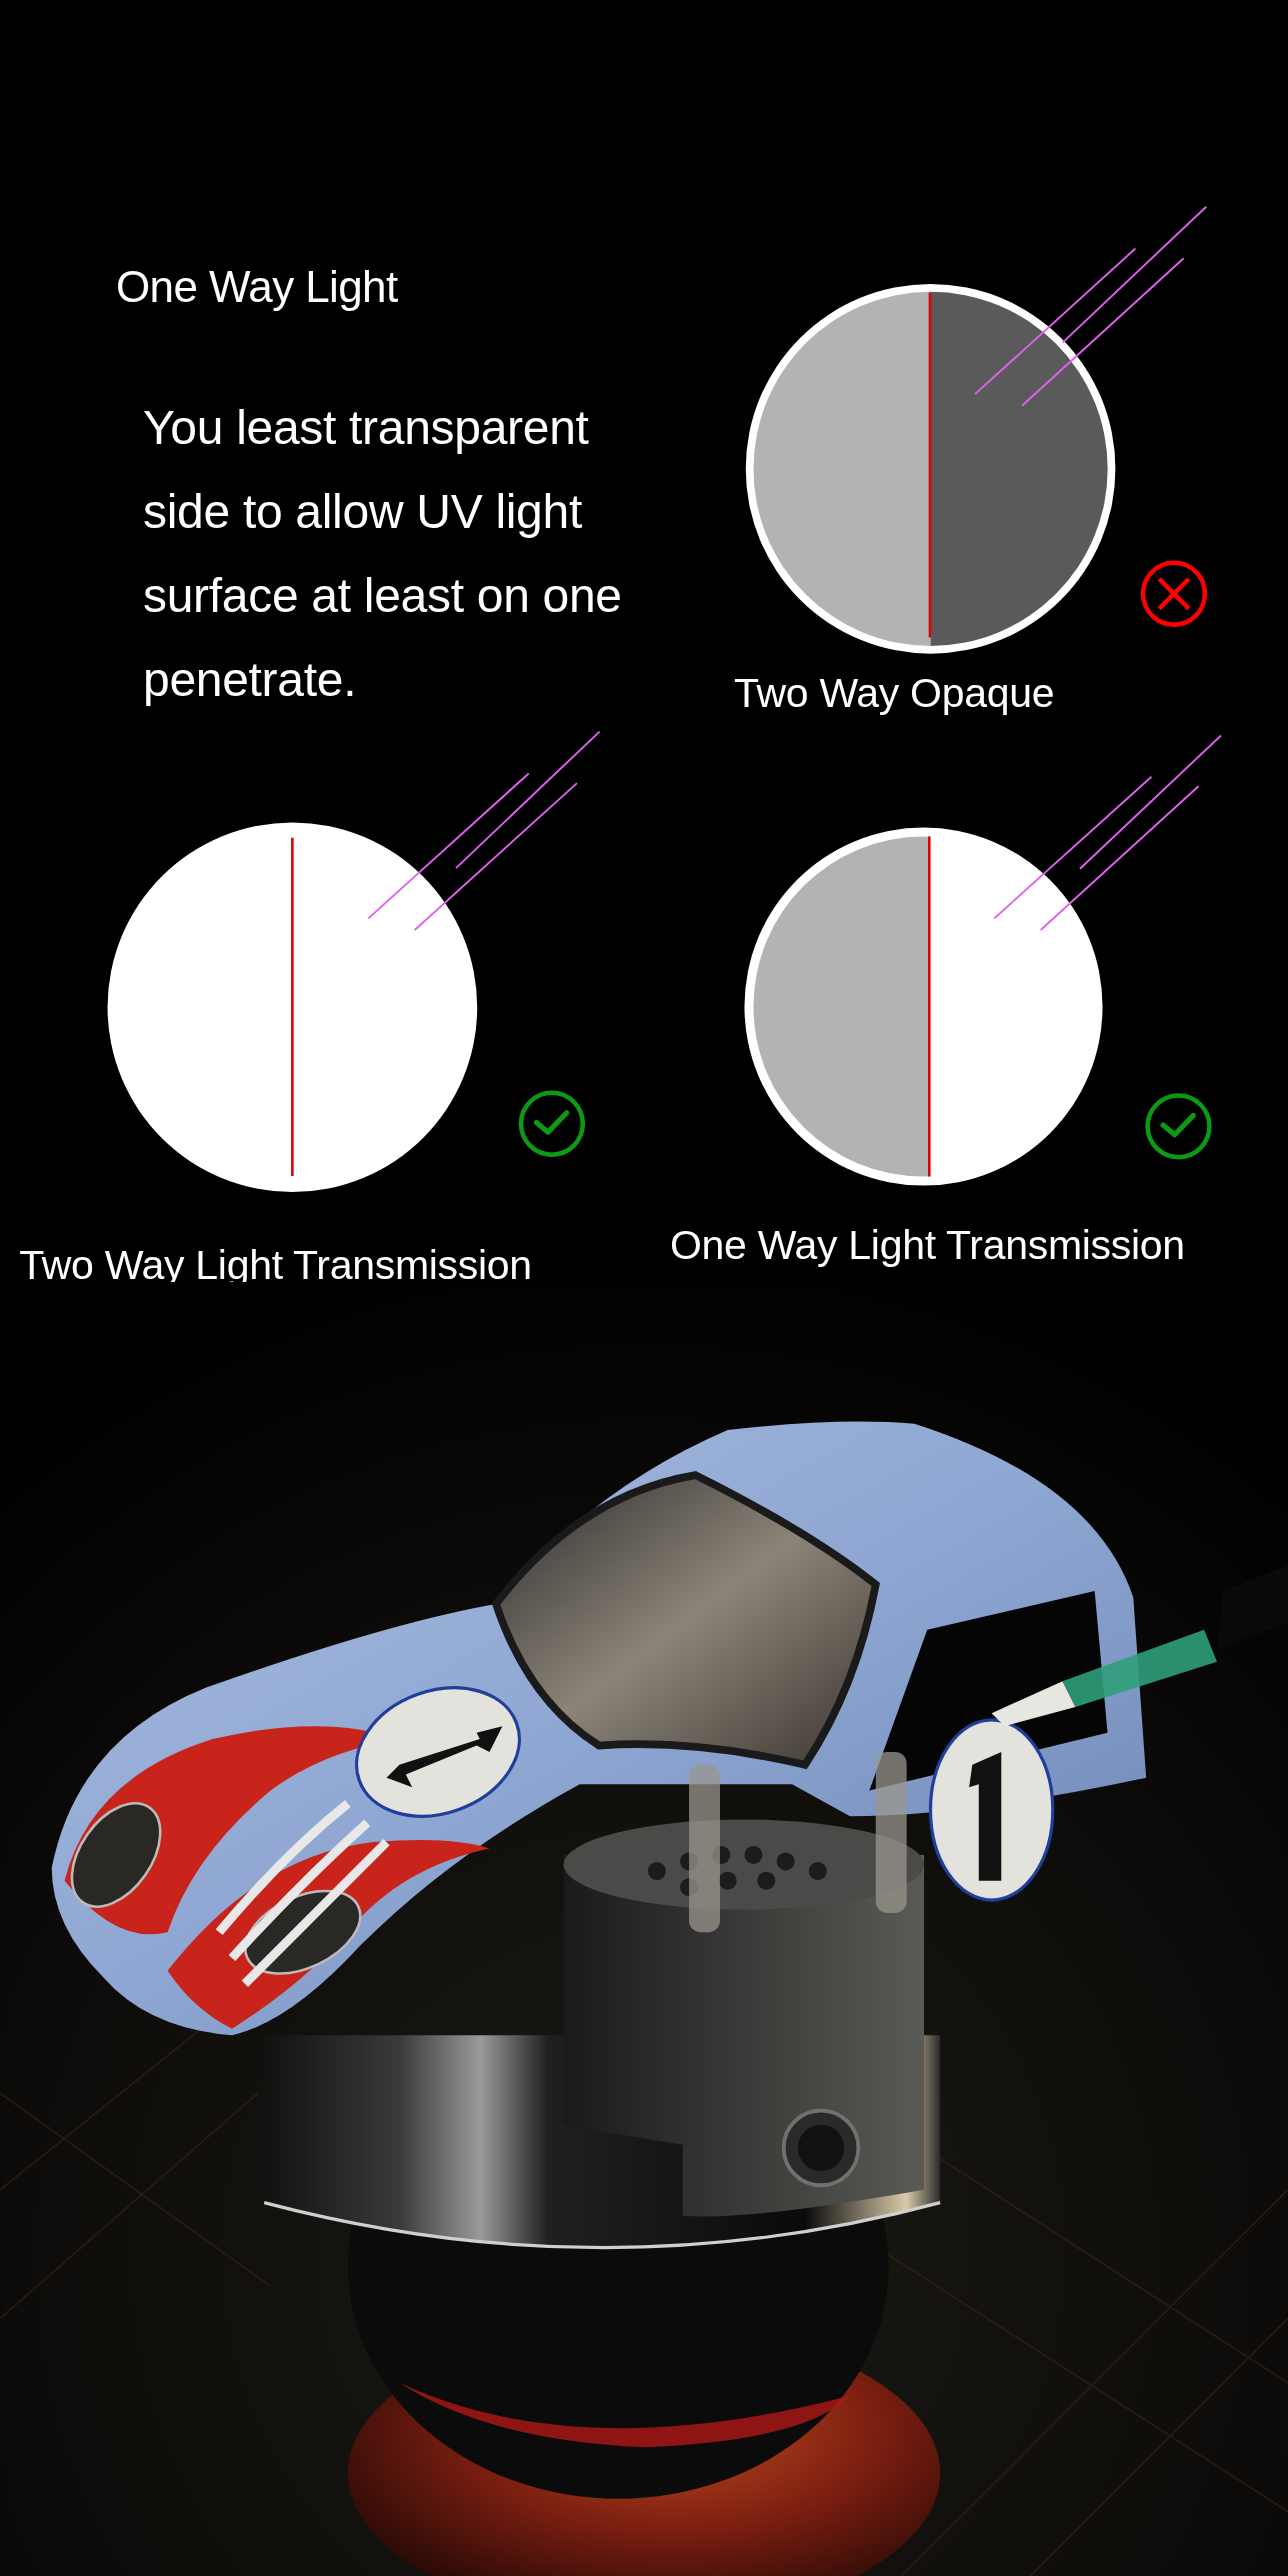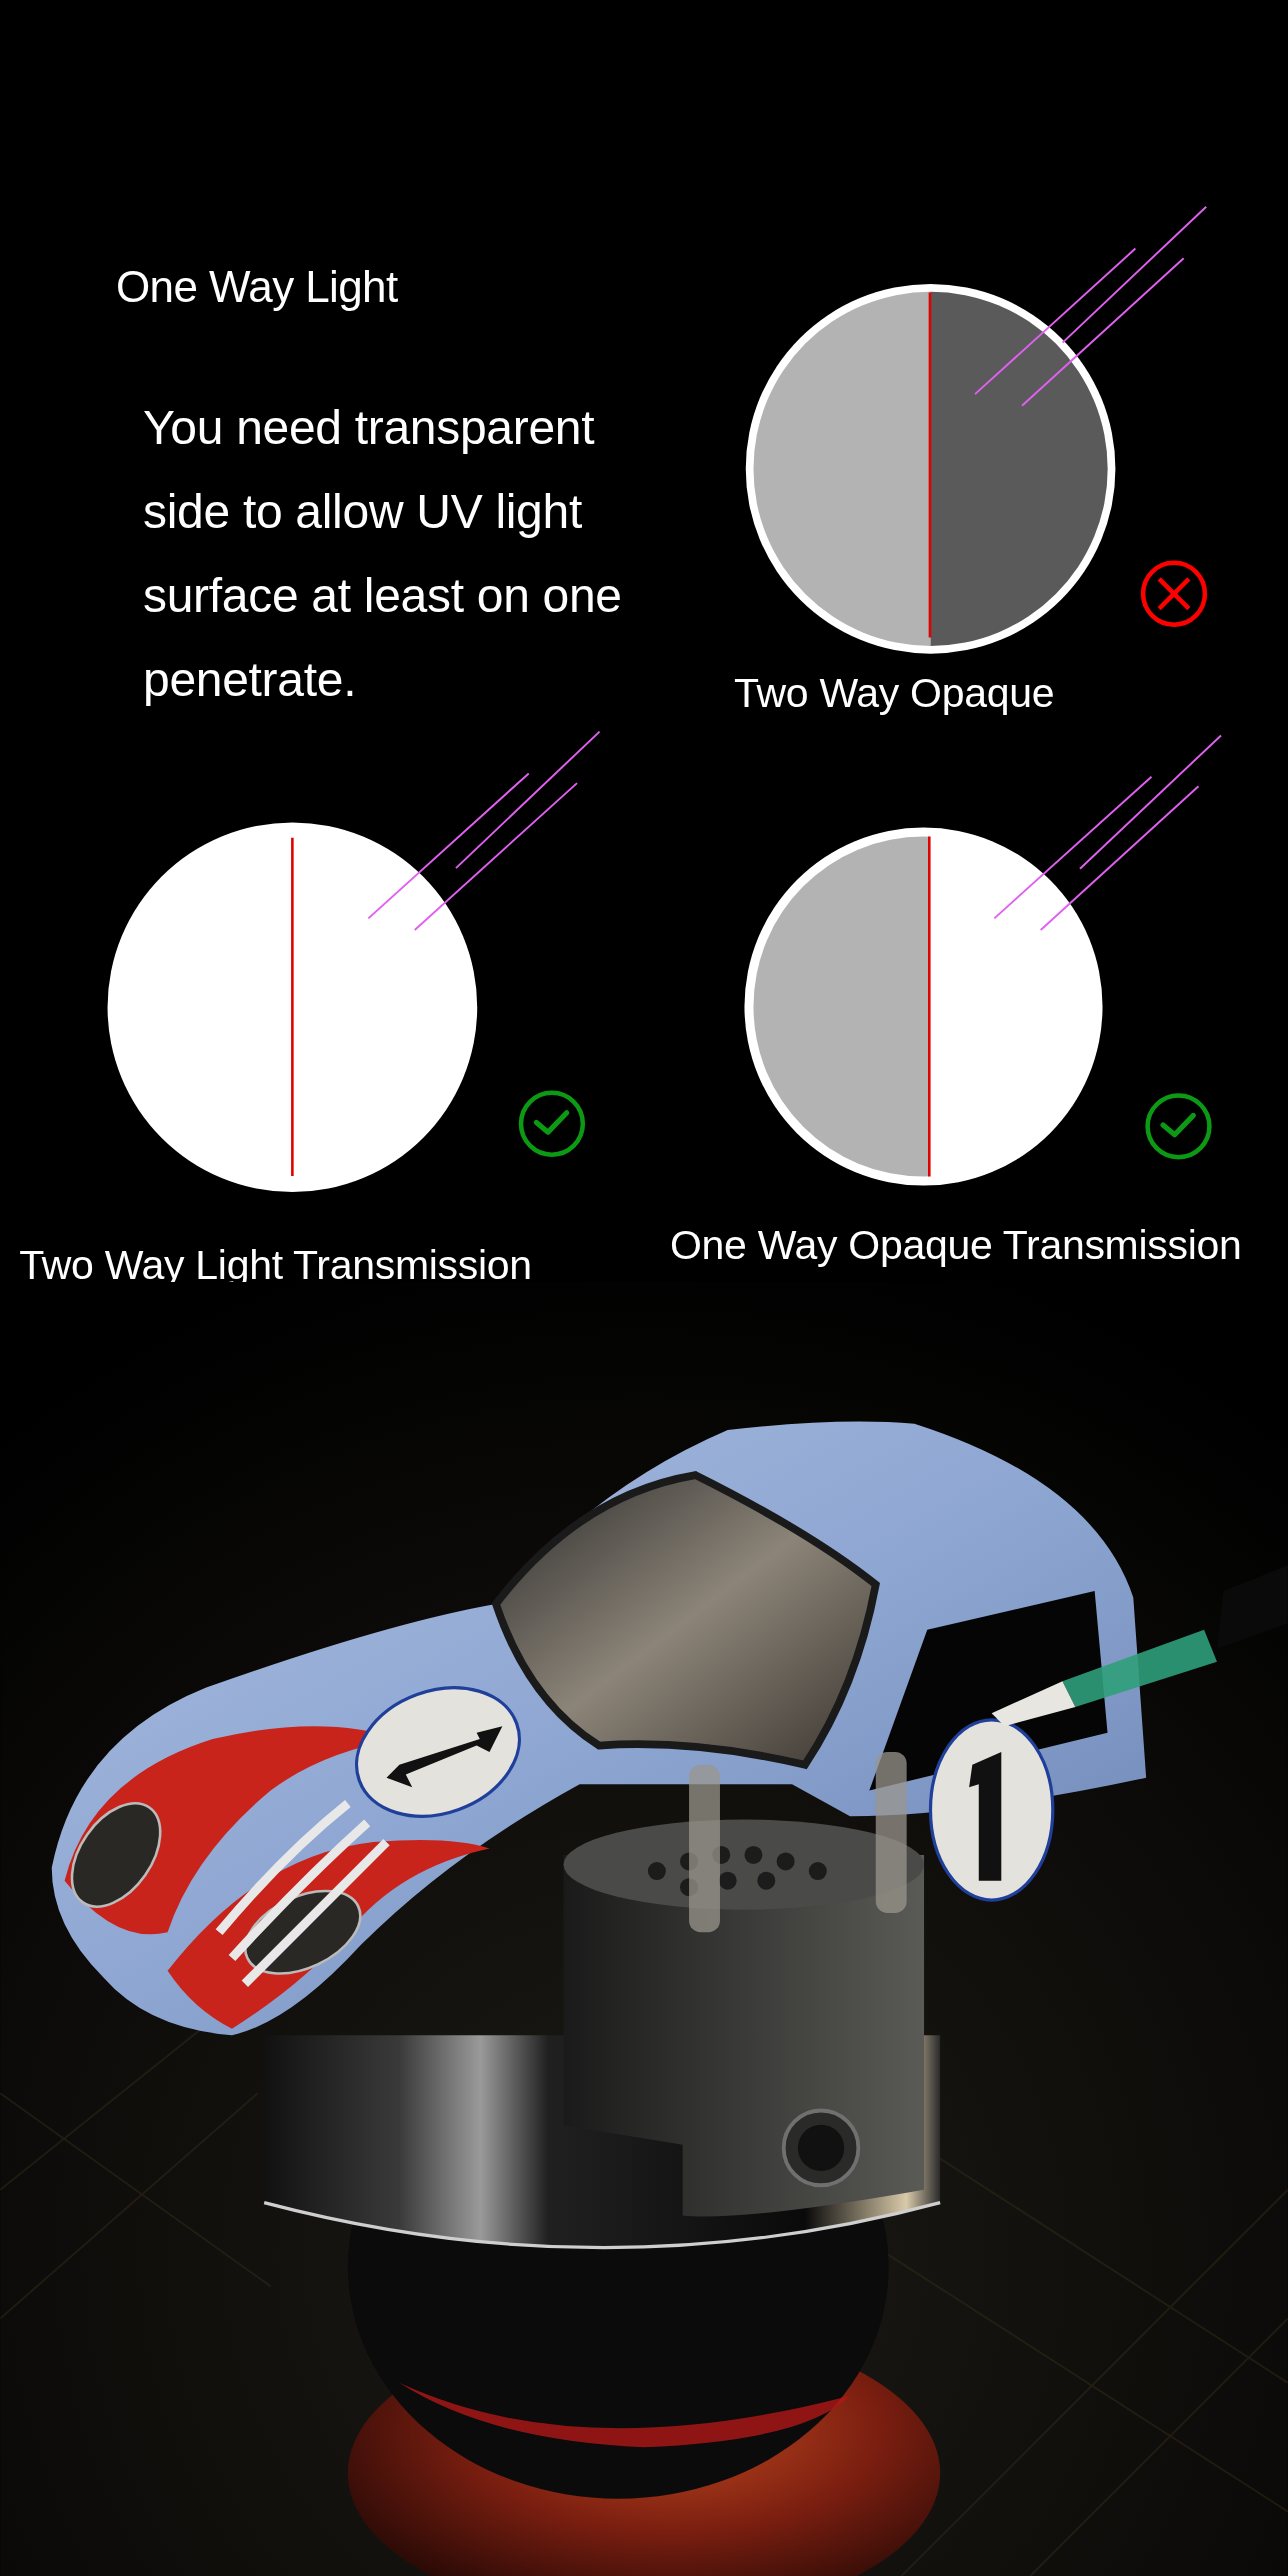--- a/index.html
+++ b/index.html
@@ -15,21 +15,21 @@
     .photo { left: 0; top: 1282px; width: 1288px; height: 1294px; }
   </style>
 </head>
 <body>
 
 <div class="abs heading">
   <div>One Way Light</div>
 </div>
 
 <div class="abs body-text">
-  <span>You need transparent</span>
+  <span>You least transparent</span>
   <span>side to allow UV light</span>
   <span>surface at least on one</span>
   <span>penetrate.</span>
 </div>
 
 <svg width="1288" height="1288" viewBox="0 0 2000 2000">
   <defs>
     <clipPath id="clipTR">
         <circle cx="1445" cy="728" r="275"></circle>
       </clipPath>
@@ -84,21 +84,21 @@
     </g>
     <g>
       <circle cx="1830" cy="1749" r="48" fill="none" stroke="#0c9a14" stroke-width="7"></circle>
       <polyline points="1806,1747 1824,1762 1853,1732" fill="none" stroke="#0c9a14" stroke-width="8" stroke-linecap="round" stroke-linejoin="round"></polyline>
     </g>
   </g>
 </svg>
 
 <div class="abs caption" style="left:734px; top:670px; width:393px;">Two Way Opaque</div>
 <div class="abs caption" style="left:19.3px; top:1242px; width:605px;">Two Way Light Transmission</div>
-<div class="abs caption" style="left:670px; top:1222px; width:605px;">One Way Opaque Transmission</div>
+<div class="abs caption" style="left:670px; top:1222px; width:605px;">One Way Light Transmission</div>
 
 <div class="abs photo">
   <svg width="1288" height="1294" viewBox="0 1990 2000 2010">
     <defs>
       <radialGradient id="bgGlow" cx="0.5" cy="0.75" r="0.8">
         <stop offset="0" stop-color="#1c1a14"></stop>
         <stop offset="0.6" stop-color="#0d0c0a"></stop>
         <stop offset="1" stop-color="#000"></stop>
       </radialGradient>
       <linearGradient id="chrome" x1="0" y1="0" x2="1" y2="0">

